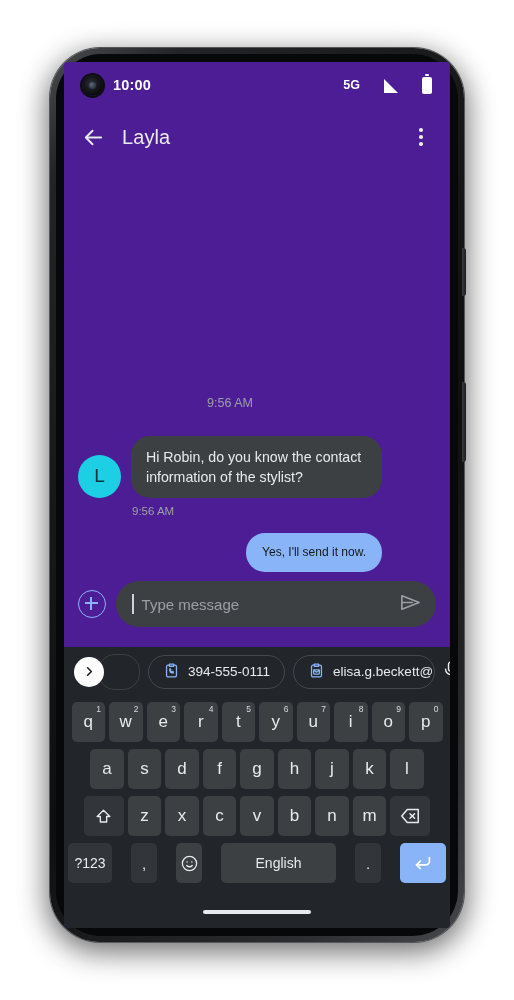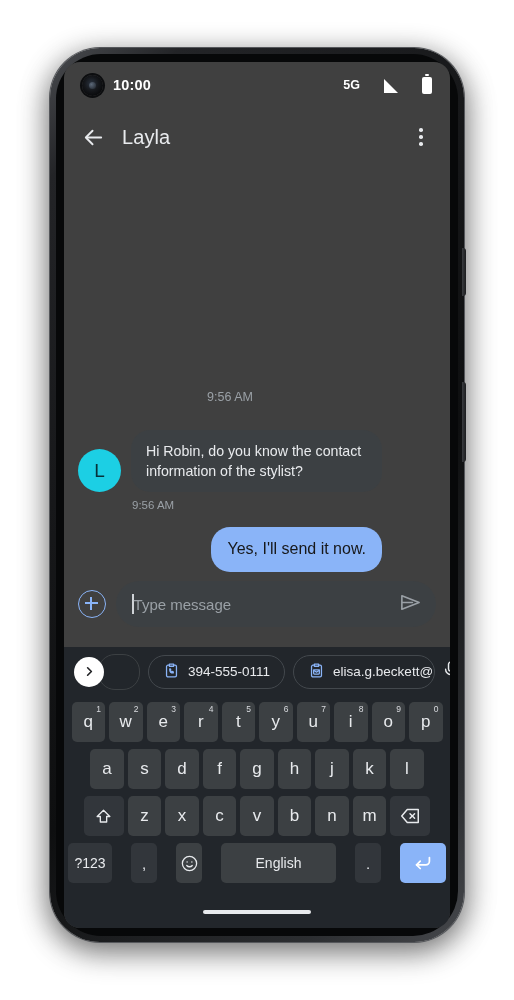--- a/index.html
+++ b/index.html
@@ -59,22 +59,22 @@
   .side-btn.power { left: 462px; top: 248px; height: 48px; }
   .side-btn.volume { left: 462px; top: 382px; height: 80px; }
 
   
   .screen {
     position: absolute;
     left: 64px;
     top: 62px;
     width: 386px;
     height: 866px;
-    border-radius: 16px;
-    background: #404040;
+    border-radius: 4px;
+    background: #4c1d95;
     overflow: hidden;
   }
 
   
   .status-bar {
     position: absolute;
     left: 0; top: 0;
     width: 386px;
     height: 46px;
     display: flex;
@@ -222,21 +222,21 @@
   .msg-row-out {
     display: flex;
     justify-content: flex-end;
     margin-top: 16px;
   }
   .bubble-out {
     background: #8ab4f8;
     color: #17181a;
     border-radius: 19px;
     padding: 11px 16px;
-    font-size: 16px;
+    font-size: 12px;
     line-height: 1.42;
     max-width: 258px;
   }
 
   
   .composer {
     position: absolute;
     left: 0; top: 513px;
     width: 386px;
     height: 58px;
@@ -262,21 +262,21 @@
   .plus-btn::after  { top: 5.5px; left: 11.2px; height: 13px; width: 1.7px; }
   .input-pill {
     flex: 1;
     height: 46px;
     border-radius: 23px;
     background: #3c4043;
     display: flex;
     align-items: center;
     padding: 0 14px 0 16px;
     box-sizing: border-box;
-    gap: 0;
+    gap: 8px;
   }
   .caret {
     width: 1.6px;
     height: 20px;
     background: #cfd3d7;
     flex: none;
   }
   .placeholder {
     flex: 1;
     color: #9aa0a6;

